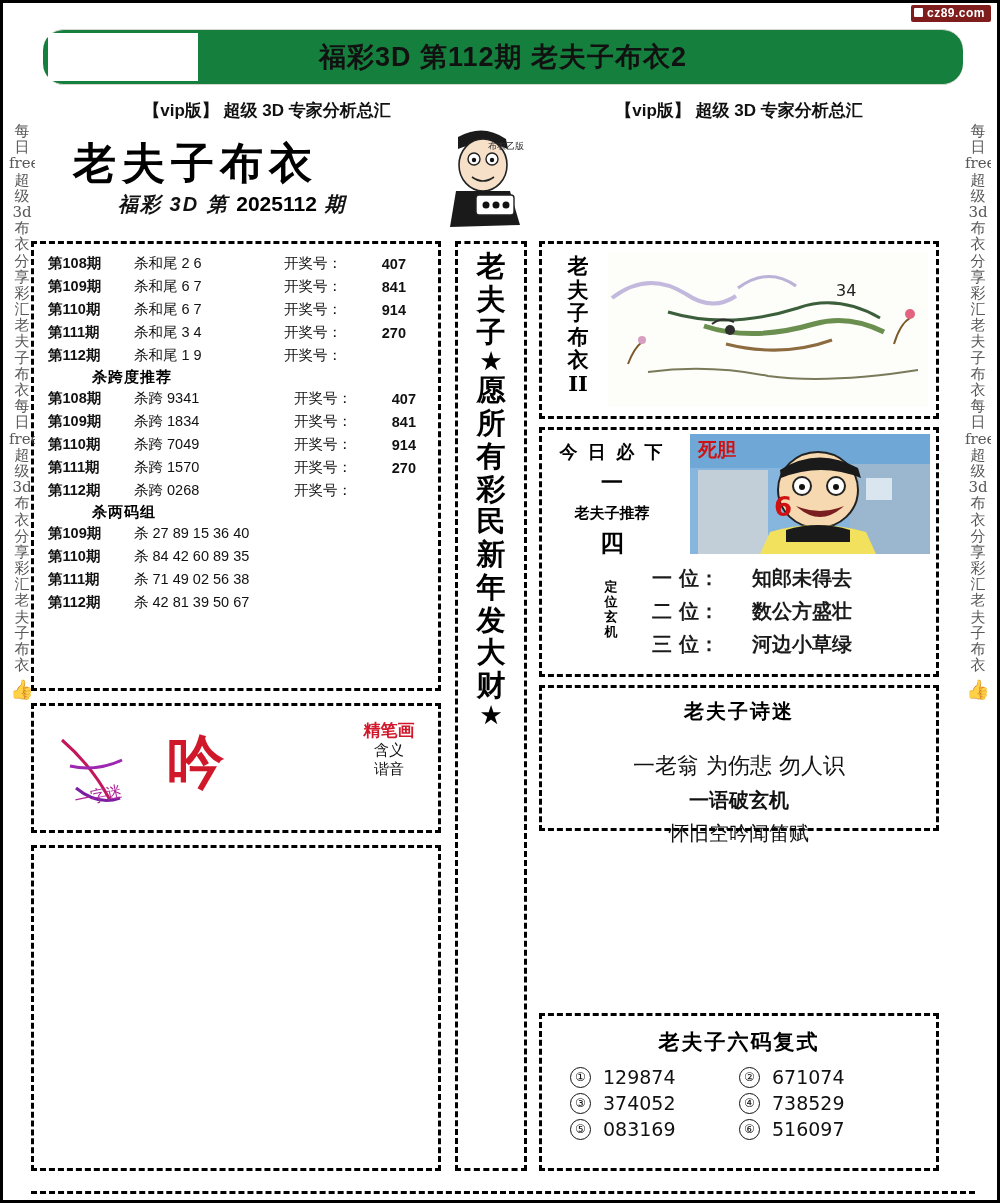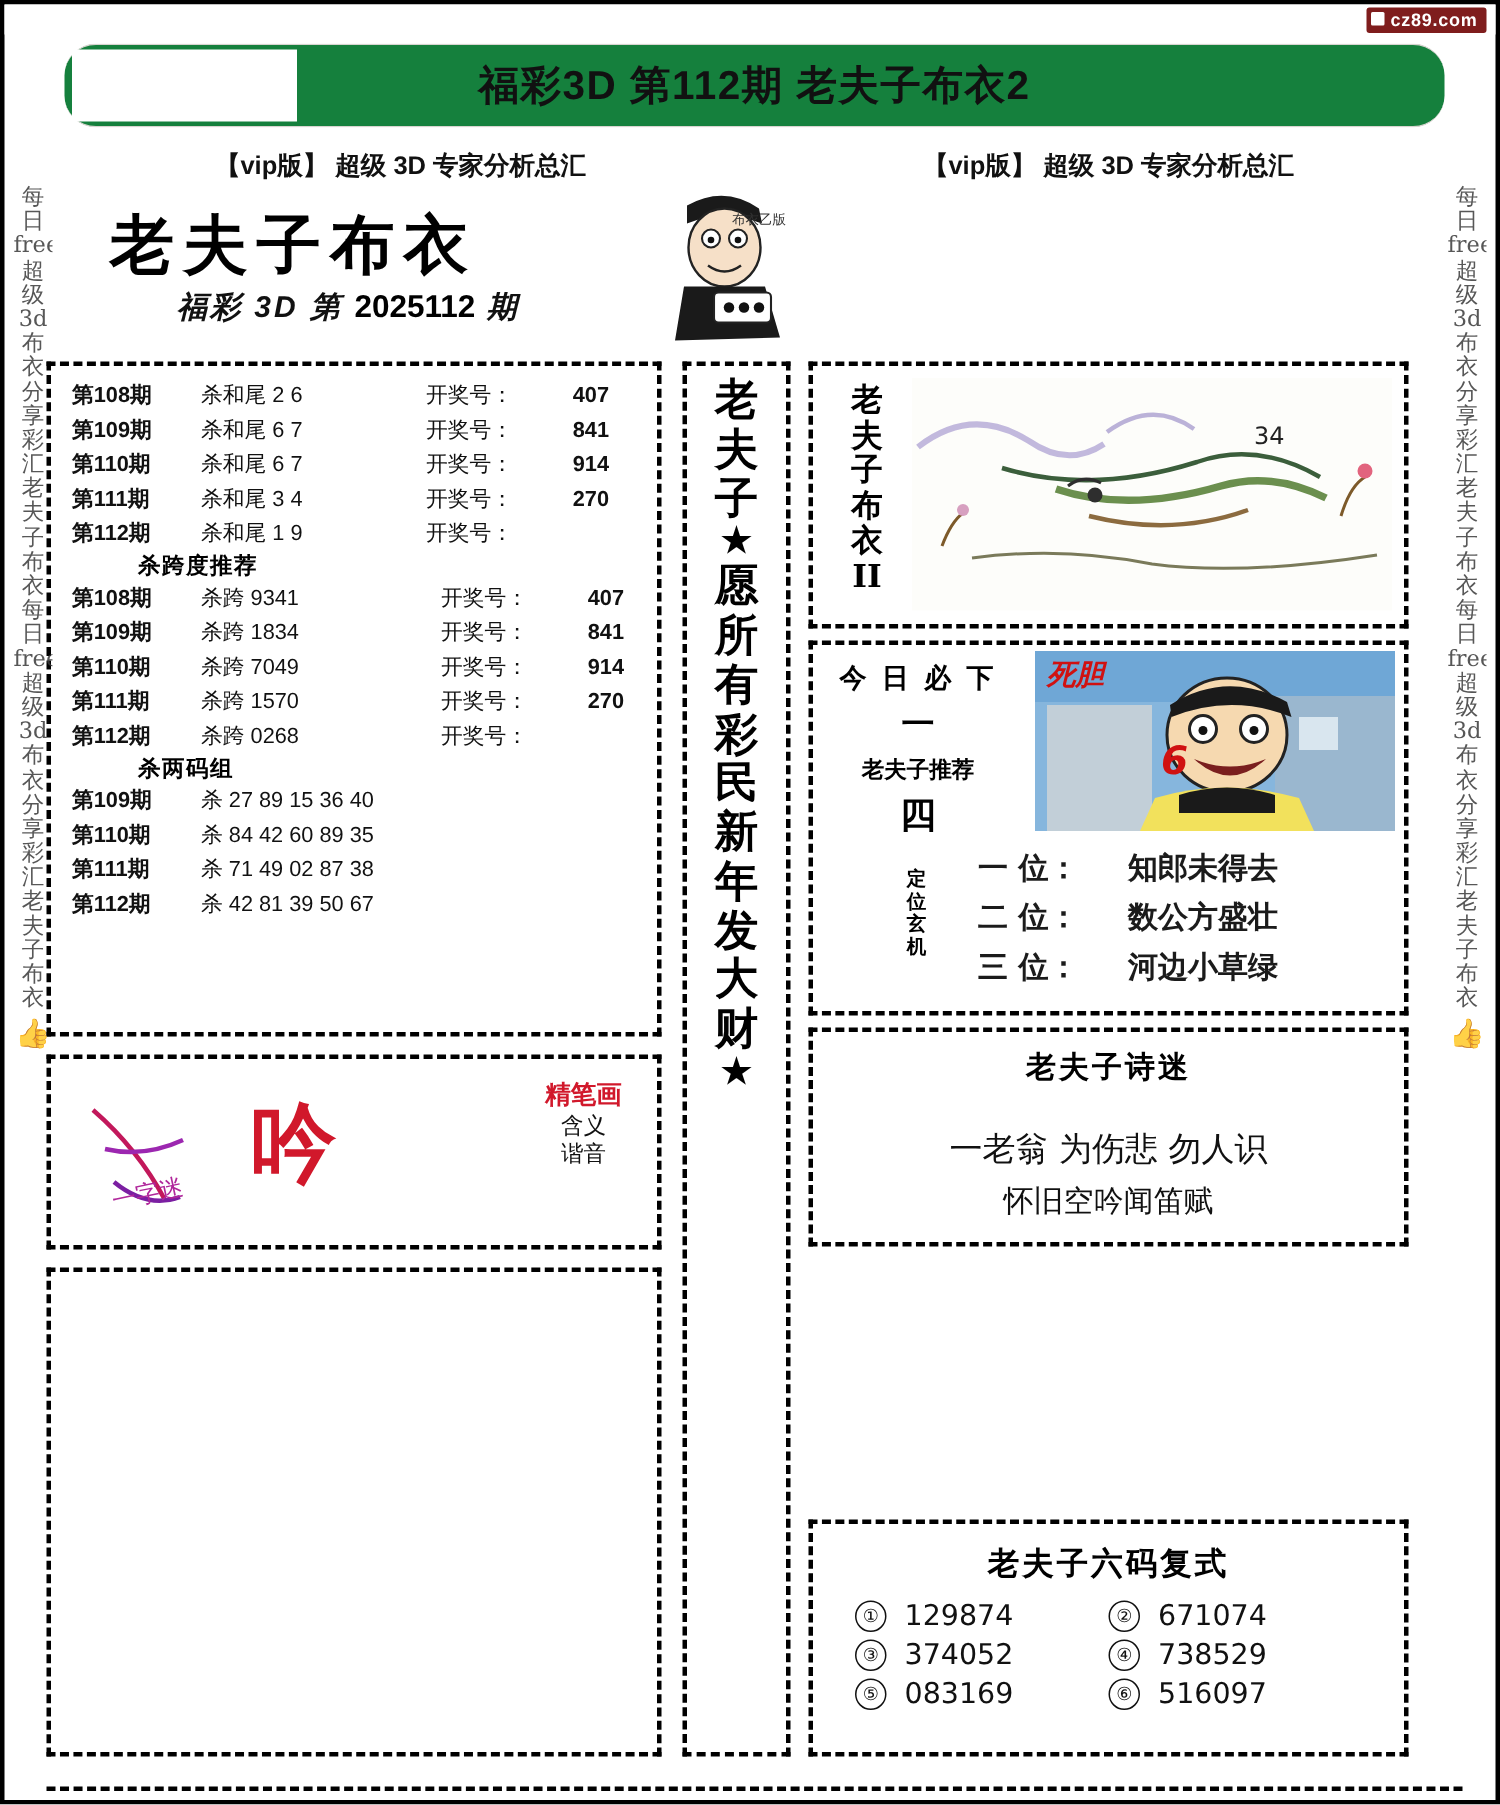--- a/index.html
+++ b/index.html
@@ -161,21 +161,21 @@
   .b2-l3{font-size:15px;font-weight:bold;margin-top:6px;font-family:"DejaVu Serif", serif;}
   .b2-l4{font-size:24px;font-weight:bold;margin-top:4px;font-family:"DejaVu Serif", serif;}
   .b2-vsmall{
     position:absolute;left:54px;top:150px;width:30px;
     font-size:13px;font-weight:bold;line-height:1.15;text-align:center;
     font-family:"DejaVu Serif", serif;
   }
   .b2-vsmall span{display:block;}
   .b2-photo{
     position:absolute;left:148px;top:4px;width:240px;height:120px;
-    overflow:hidden;background:#737373;font-style:italic;
+    overflow:hidden;background:#737373;
   }
   .b2-lines{
     position:absolute;left:110px;top:132px;width:285px;
   }
   .b2-line{
     display:flex;align-items:center;
     font-size:20px;font-weight:bold;color:#1b1b1b;
     padding:3px 0;
     font-family:"DejaVu Serif", serif;
   }
@@ -367,21 +367,21 @@
       <div class="rowline">
         <span class="c-issue">第109期</span>
         <span>杀 27 89 15 36 40</span>
       </div>
       <div class="rowline">
         <span class="c-issue">第110期</span>
         <span>杀 84 42 60 89 35</span>
       </div>
       <div class="rowline">
         <span class="c-issue">第111期</span>
-        <span>杀 71 49 02 87 38</span>
+        <span>杀 71 49 02 56 38</span>
       </div>
       <div class="rowline">
         <span class="c-issue">第112期</span>
         <span>杀 42 81 39 50 67</span>
       </div>
     </div>
   </div>
 
   <div class="dashbox lowleft">
     <div class="ll-scribble">
@@ -498,20 +498,21 @@
       <div class="b2-line">
         <span class="pos">三 位：</span>
         <span class="txt">河边小草绿</span>
       </div>
     </div>
   </div>
 
   <div class="dashbox rb3">
     <div class="rb-title b3-t">老夫子诗迷</div>
     <div class="b3-l1">一老翁 为伤悲 勿人识</div>
+    <div class="b3-l2">一语破玄机</div>
     <div class="b3-l3">怀旧空吟闻笛赋</div>
   </div>
 
   <div class="dashbox rb4">
     <div class="rb-title b4-t">老夫子六码复式</div>
     <div class="b4-grid">
       <div class="b4-item">
         <span class="circ">①</span>
         <span>129874</span>
       </div>

